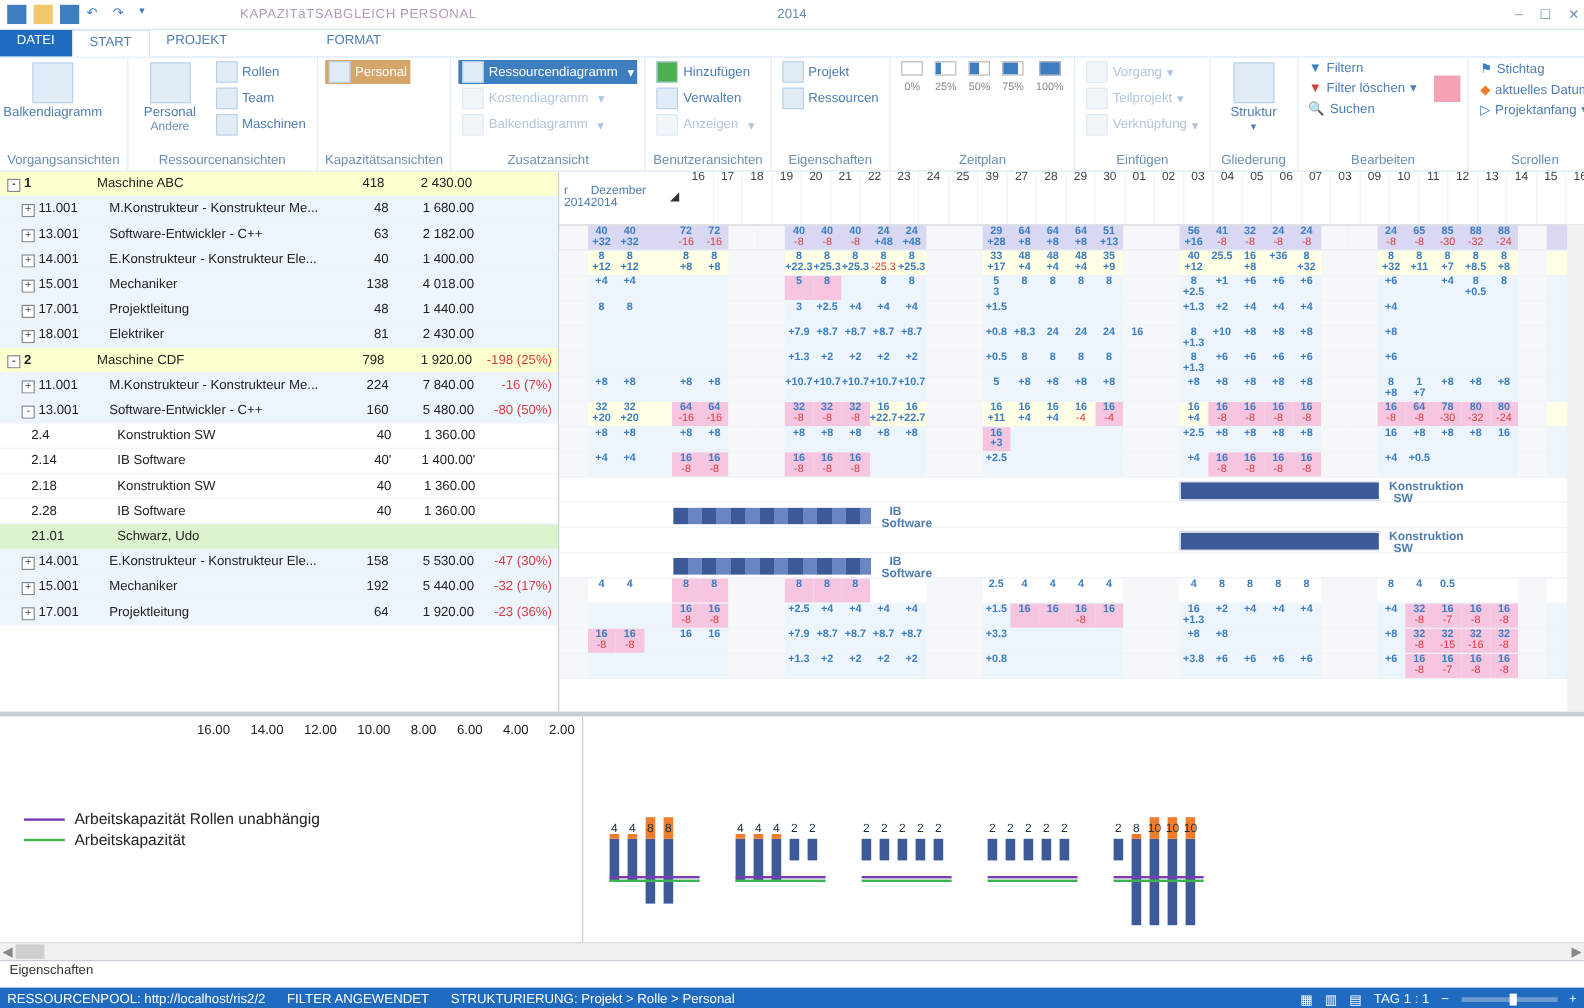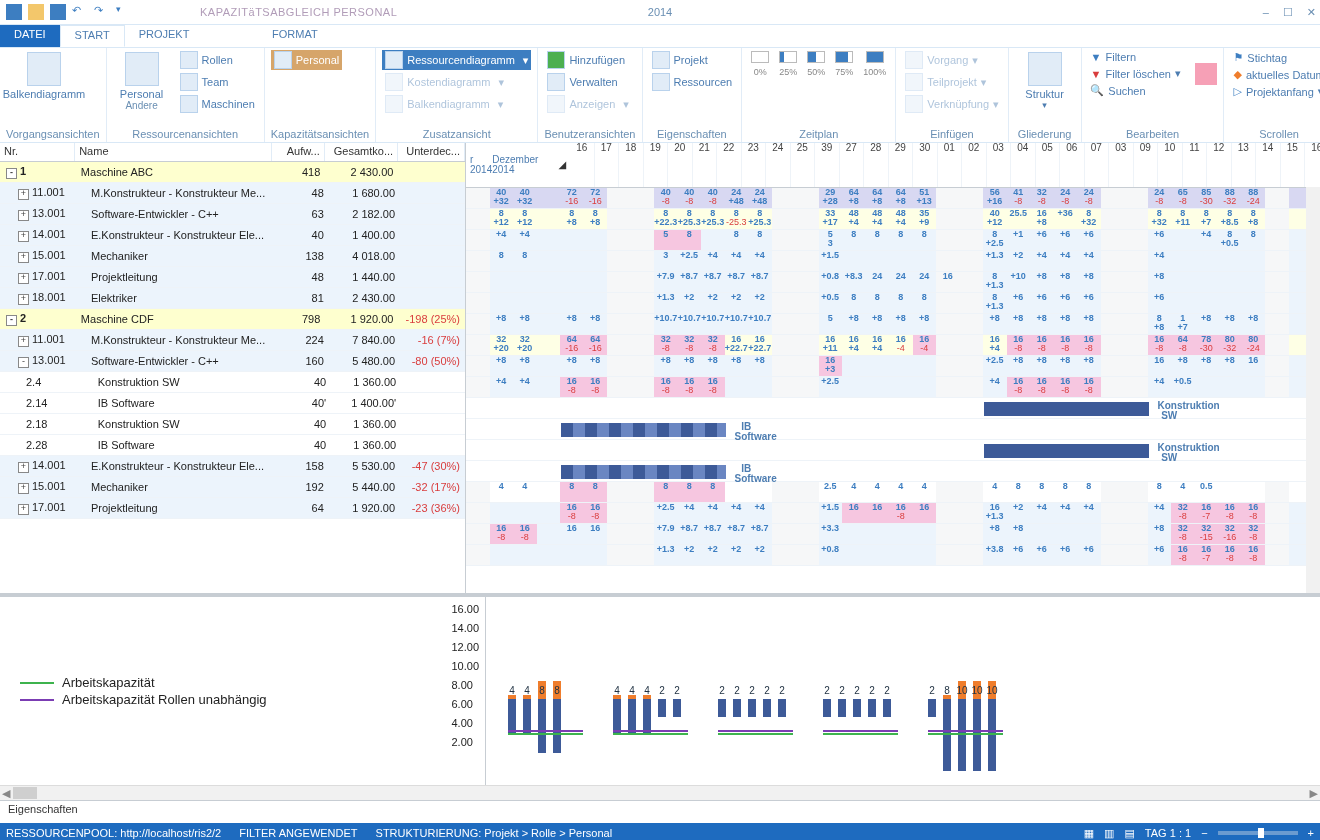--- a/index.html
+++ b/index.html
@@ -331,27 +331,20 @@
   </div>
       </div>
       <div class="label">Scrollen</div>
     </div>
 </div>
 
 <div class="workspace">
   <div class="upper">
 
     <div class="leftpanel">
-      <div class="colhead">
-        <div class="c-nr">Nr.</div>
-        <div class="c-name">Name</div>
-        <div class="c-aufw">Aufw...</div>
-        <div class="c-ges">Gesamtko...</div>
-        <div class="c-unt" style="color:#333">Unterdec...</div>
-      </div>
       <div id="gridrows">
           <div class="gridrow l0">
             <div class="c-nr" style="padding-left:6px"><span class="tree-toggle">-</span>1</div>
             <div class="c-name">Maschine ABC</div>
             <div class="c-aufw">418</div>
             <div class="c-ges">2 430.00</div>
             <div class="c-unt"></div>
           </div>
           <div class="gridrow l1">
             <div class="c-nr" style="padding-left:18px"><span class="tree-toggle">+</span>11.001</div>
@@ -435,20 +428,27 @@
             <div class="c-name">Konstruktion SW</div>
             <div class="c-aufw">40</div>
             <div class="c-ges">1 360.00</div>
             <div class="c-unt"></div>
           </div>
           <div class="gridrow l2">
             <div class="c-nr" style="padding-left:26px">2.28</div>
             <div class="c-name">IB Software</div>
             <div class="c-aufw">40</div>
             <div class="c-ges">1 360.00</div>
+            <div class="c-unt"></div>
+          </div>
+          <div class="gridrow person">
+            <div class="c-nr" style="padding-left:26px">21.01</div>
+            <div class="c-name">Schwarz, Udo</div>
+            <div class="c-aufw"></div>
+            <div class="c-ges"></div>
             <div class="c-unt"></div>
           </div>
           <div class="gridrow l1">
             <div class="c-nr" style="padding-left:18px"><span class="tree-toggle">+</span>14.001</div>
             <div class="c-name">E.Konstrukteur - Konstrukteur Ele...</div>
             <div class="c-aufw">158</div>
             <div class="c-ges">5 530.00</div>
             <div class="c-unt">-47 (30%)</div>
           </div>
           <div class="gridrow l1">
@@ -1736,37 +1736,37 @@
             </span>
             <span class="cellstack we"></span>
           </div>
         </div>
       <div class="rightscroll"></div>
     </div>
   </div>
 
   <div class="lower" style="position:relative">
     <div class="legendpanel" style="position:relative">
-      <div style="position:absolute;right:6px;top:6px;display:flex;flex-direction:column;gap:7px">
+      <div style="position:absolute;right:6px;top:6px;display:flex;flex-direction:row;gap:17px">
         <span class="">16.00</span>
         <span>14.00</span>
         <span>12.00</span>
         <span>10.00</span>
         <span>8.00</span>
         <span>6.00</span>
         <span>4.00</span>
         <span>2.00</span>
       </div>
       <div class="legend-item">
+          <span class="swatch" style="border-color:#7b3db3"></span>
+          <span>Arbeitskapazität Rollen unabhängig</span>
+        </div>
+      <div class="legend-item">
           <span class="swatch" style="border-color:#3db34d"></span>
           <span>Arbeitskapazität</span>
-        </div>
-      <div class="legend-item">
-          <span class="swatch" style="border-color:#7b3db3"></span>
-          <span>Arbeitskapazität Rollen unabhängig</span>
         </div>
     </div>
     <div class="chartpanel" id="chartpanel">
         <div class="bars" style="gap: 0px;">
           <span class="cbar" style="height: 0px; background: transparent; width: 8px;"></span>
           <span class="cbar" style="height: 36px;">
             <span class="over" style="height: 4.5px;"></span>
             <span class="lbl">4</span>
           </span>
           <span class="cbar" style="height: 36px;">

